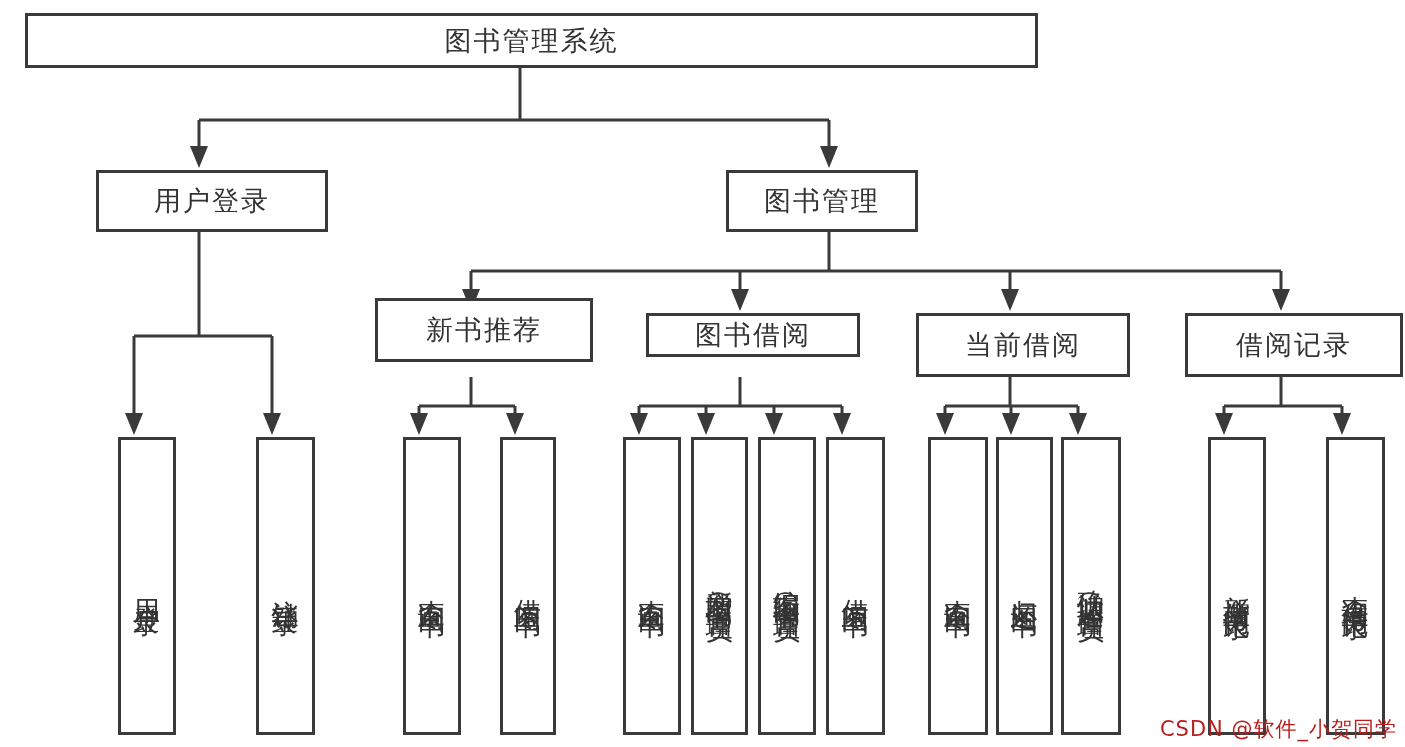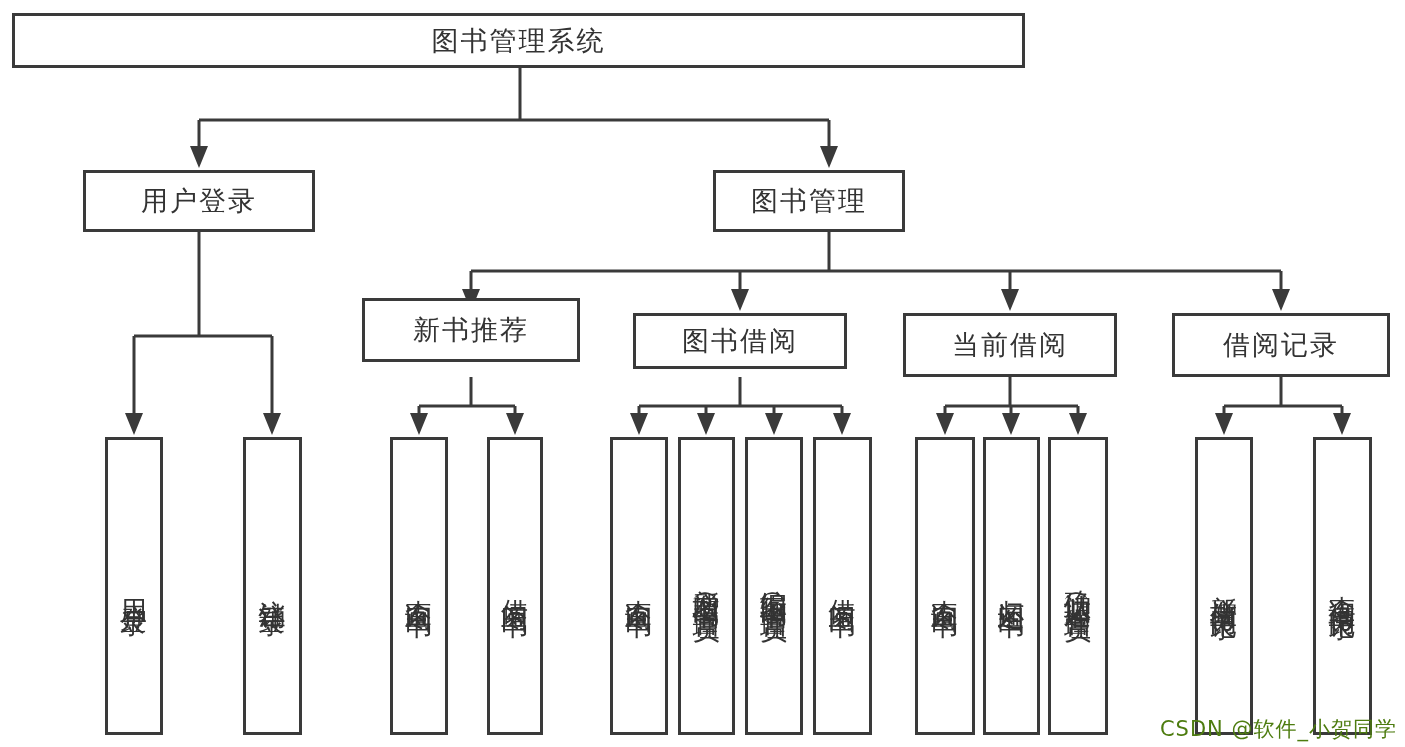--- a/index.html
+++ b/index.html
@@ -16,38 +16,39 @@
   }
   .wire { fill:none; stroke:#3a3a3a; stroke-width:3; }
   .arrow { fill:#3a3a3a; stroke:none; }
   .node {
     position:absolute;
     box-sizing:border-box;
     border:3px solid #3a3a3a;
     background:#ffffff;
     display:flex; align-items:center; justify-content:center;
     color:#333333;
+    margin-left:13px;
   }
   .h-node span {
     font-size:27px;
     letter-spacing:2px;
     white-space:nowrap;
   }
   .v-node span {
     writing-mode:vertical-rl;
     text-orientation:mixed;
     font-size:27px;
     line-height:1;
     letter-spacing:4px;
   }
   .watermark {
     position:absolute;
     right:8px; bottom:4px;
     font-size:21px;
-    color:#4d7c0f;
+    color:#b91c1c;
     letter-spacing:1px;
     z-index:10;
     white-space:nowrap;
   }
 </style>
 </head>
 <body>
 
 <div class="canvas">
 
@@ -79,21 +80,21 @@
   <div class="node h-node" style="left:83px;top:170px;width:232px;height:62px">
     <span>用户登录</span>
   </div>
   <div class="node h-node" style="left:713px;top:170px;width:192px;height:62px">
     <span>图书管理</span>
   </div>
 
   <div class="node h-node" style="left:362px;top:298px;width:218px;height:64px">
     <span>新书推荐</span>
   </div>
-  <div class="node h-node" style="left:633px;top:313px;width:214px;height:56px">
+  <div class="node h-node" style="left:633px;top:313px;width:214px;height:44px">
     <span>图书借阅</span>
   </div>
   <div class="node h-node" style="left:1172px;top:313px;width:218px;height:64px">
     <span>借阅记录</span>
   </div>
   <div class="node h-node" style="left:903px;top:313px;width:214px;height:64px">
     <span>当前借阅</span>
   </div>
 
   <div class="node v-node" style="left:105px;top:437px;width:58px;height:298px">

